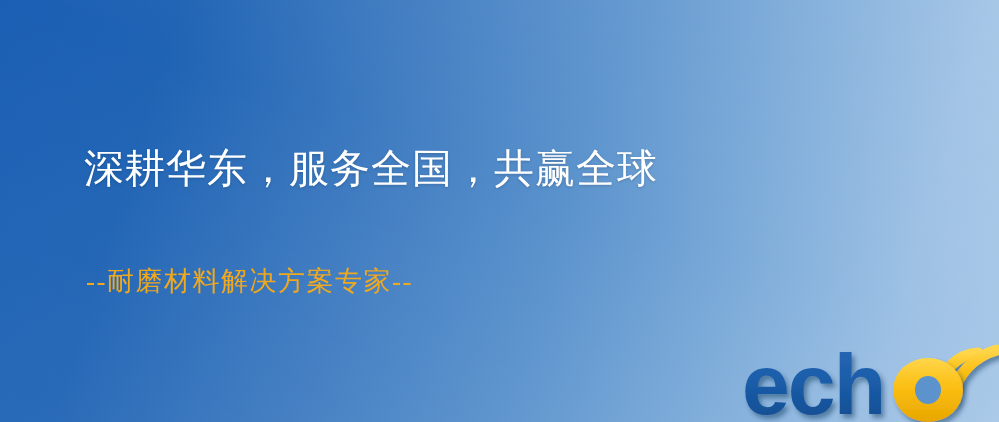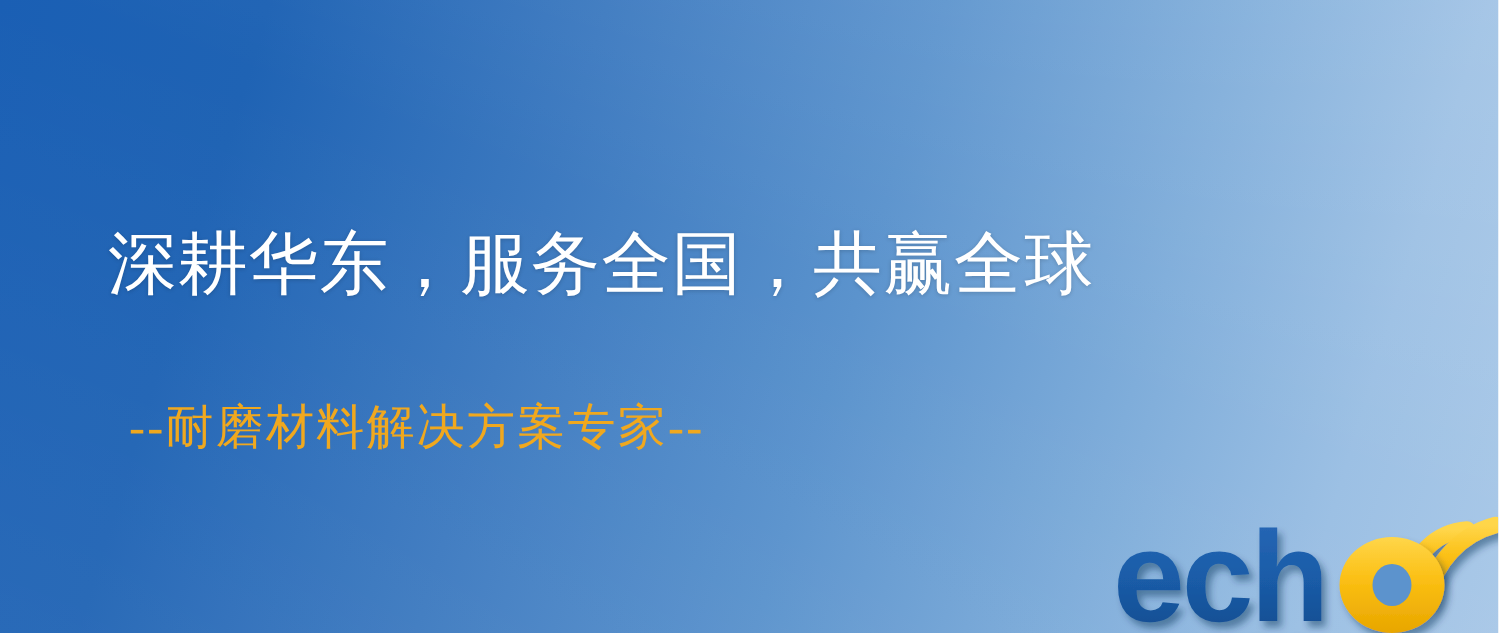--- a/index.html
+++ b/index.html
@@ -35,38 +35,38 @@
     inset: 0;
     background: linear-gradient(200deg,
         rgba(255,255,255,0.10) 0%,
         rgba(255,255,255,0.00) 45%,
         rgba(255,255,255,0.05) 100%);
     pointer-events: none;
   }
 
   .headline {
     position: absolute;
-    left: 72px;
+    left: 84px;
     top: 152px;
-    font-family: Liberation Sans, sans-serif;
-    font-size: 46px;
+    font-family: Liberation Mono, monospace;
+    font-size: 40px;
     line-height: 1;
     color: #ffffff;
     letter-spacing: 1px;
     white-space: nowrap;
     text-shadow: 0 1px 3px rgba(0,0,0,0.18);
     z-index: 3;
   }
 
   .subtitle {
     position: absolute;
     left: 86px;
     top: 268px;
     font-family: "Liberation Serif", "DejaVu Serif", serif;
-    font-size: 32px;
+    font-size: 27px;
     line-height: 1;
     color: #f0a81e;
     letter-spacing: 1.5px;
     white-space: nowrap;
     z-index: 3;
   }
 
   
   .logo {
     position: absolute;

